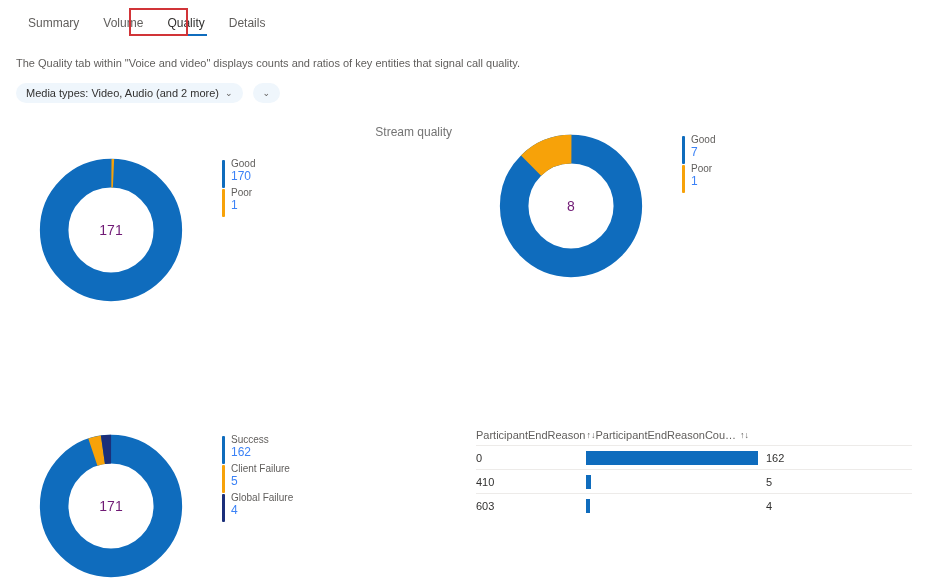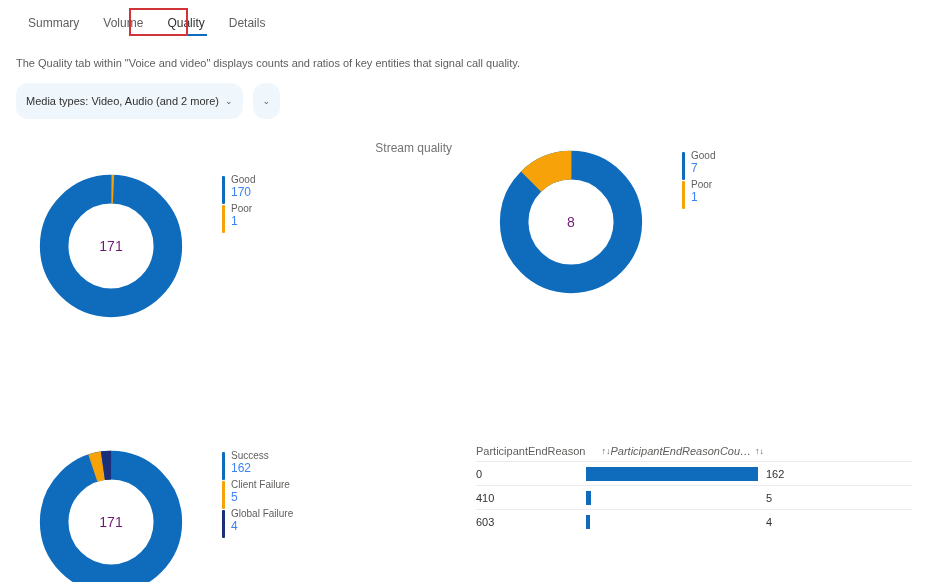--- a/index.html
+++ b/index.html
@@ -31,21 +31,21 @@
   .red-box {
     position: absolute;
     border: 2px solid #d13438;
     pointer-events: none;
   }
   .desc { font-size: 11px; color: #605e5c; margin: 4px 0 14px; }
   .filters { display: flex; gap: 10px; margin-bottom: 22px; }
   .filter-pill {
     background: #eff6fc;
     border-radius: 12px;
-    padding: 12px 10px;
+    padding: 4px 10px;
     font-size: 11px;
     color: #323130;
     display: flex;
     align-items: center;
     gap: 6px;
     cursor: pointer;
   }
   .chev { font-size: 9px; color: #605e5c; }
   .row { display: flex; gap: 16px; }
   .panel { width: 50%; padding-right: 8px; }
@@ -59,22 +59,22 @@
   }
   .legend { display: flex; flex-direction: column; margin-top: 4px; }
   .legend-item { display: flex; align-items: flex-start; gap: 6px; }
   .legend-bar { width: 3px; height: 28px; border-radius: 1px; margin-top: 1px;}
   .legend-text .lbl { font-size: 10px; color: #605e5c; line-height: 1; }
   .legend-text .val { font-size: 12px; line-height: 1.2; color: #3b82f6; }
 
   
   .tbl { width: 100%; font-size: 11px; }
   .tbl-head { display: flex; color: #605e5c; padding: 4px 0; }
-  .th1 { flex: 0 0 110px; display:flex; align-items:center; gap:16px; cursor:pointer;}
-  .th2 { flex: 1; display:flex; align-items:center; gap:4px; cursor:pointer;font-style:italic;}
+  .th1 { flex: 0 0 110px; display:flex; align-items:center; gap:1px; cursor:pointer;}
+  .th2 { flex: 1; display:flex; align-items:center; gap:4px; cursor:pointer;}
   .sort { font-size: 9px; }
   .tbl-row { display: flex; align-items: center; height: 24px; border-top: 1px solid #edebe9; }
   .td1 { flex: 0 0 110px; }
   .td2 { flex: 1; display:flex; align-items:center; gap:8px; }
   .bar-track { height: 14px; background: transparent; flex: 0 0 172px; }
   .bar-fill { height: 14px; background: #0f6cbd; }
   .td-val { flex: 0 0 40px; }
   
   .spacer { height: 120px; }
 </style>

